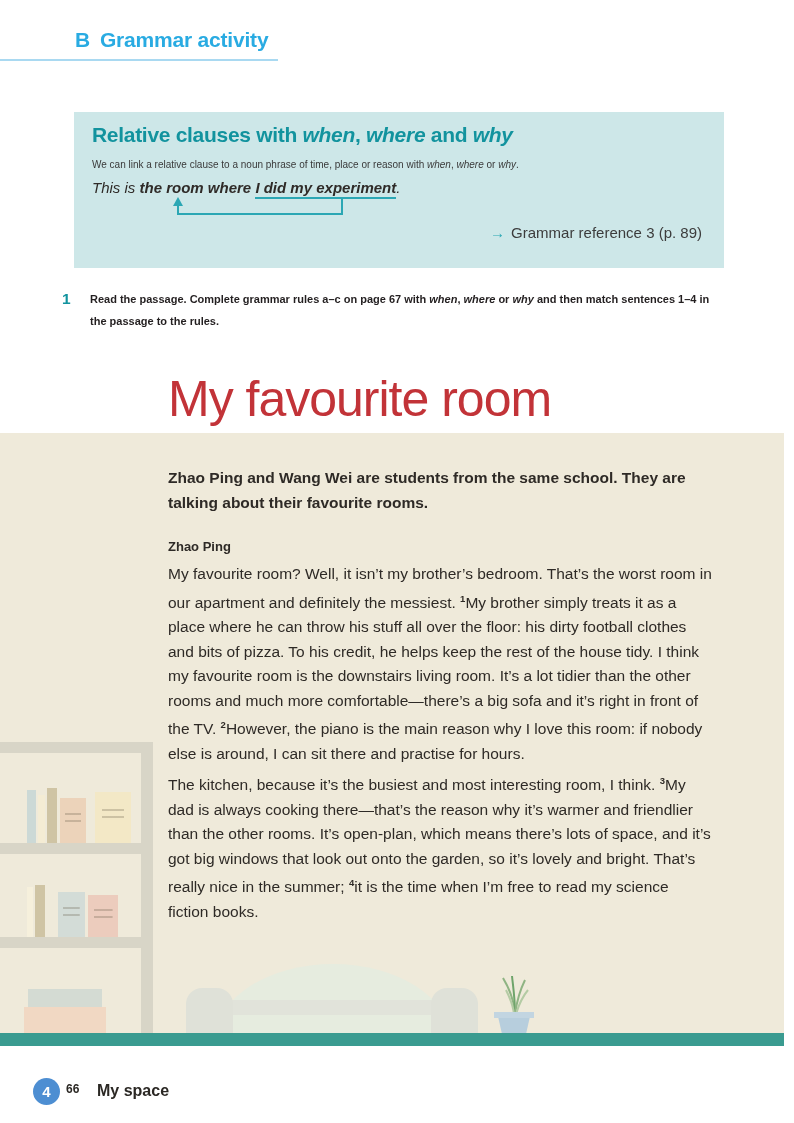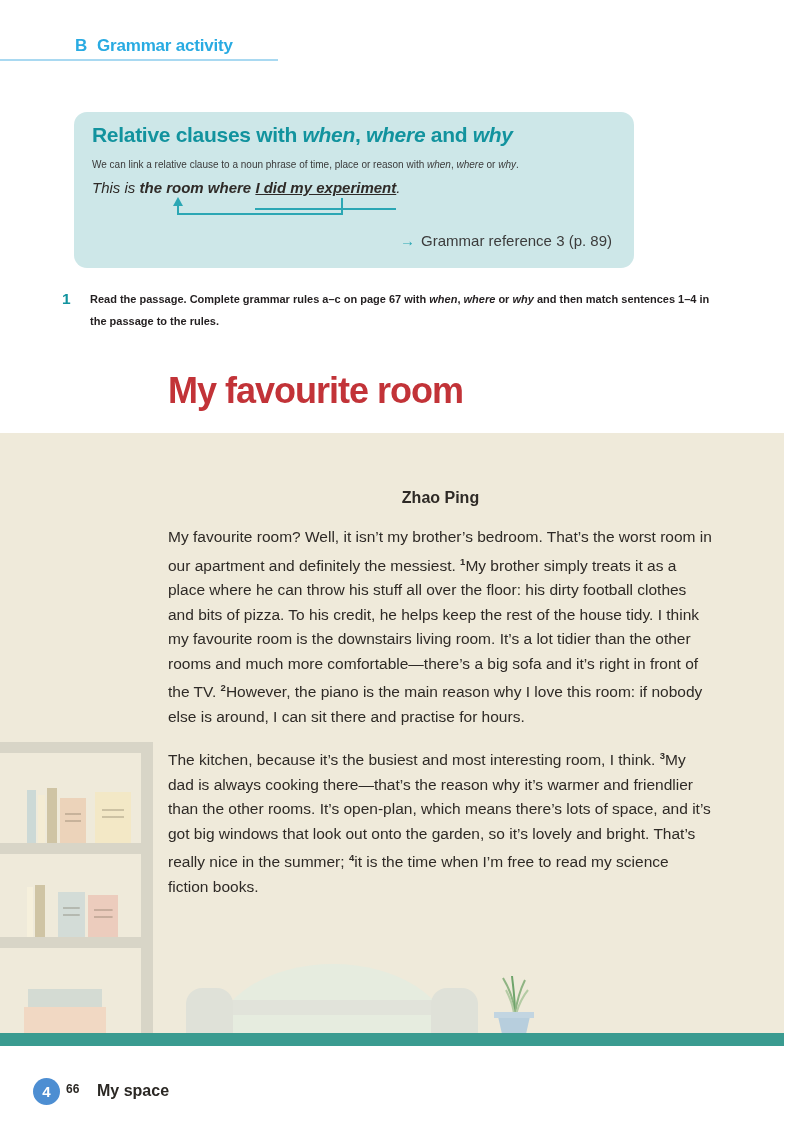--- a/index.html
+++ b/index.html
@@ -17,59 +17,59 @@
   *{margin:0;padding:0;box-sizing:border-box;}
   body{background:#888;font-family:"Liberation Sans",sans-serif;}
   .page{position:relative;width:794px;height:1123px;background:#ffffff;overflow:hidden;margin:0 auto;}
 
   
   .cn-header{position:absolute;top:10px;left:0;width:100%;text-align:center;
     font-size:16px;color:#1c1c1c;font-family:"DejaVu Sans","Liberation Sans",sans-serif;}
 
   
   .section-rule{position:absolute;left:0;top:59px;width:278px;height:2px;background:var(--rule-blue);}
-  .section-heading{position:absolute;left:75px;top:36px;font-size:17px;font-weight:bold;
+  .section-heading{position:absolute;left:75px;top:28px;font-size:21px;font-weight:bold;
     color:var(--heading-blue);letter-spacing:-0.2px;}
   .section-heading .letter{margin-right:10px;}
 
   
-  .grammar-box{position:absolute;left:74px;top:112px;width:560px;height:156px;
-    background:var(--box-bg);border-radius:13px;padding:11px 20px 8px 18px;}
+  .grammar-box{position:absolute;left:74px;top:112px;width:650px;height:156px;
+    background:var(--box-bg);border-radius:0;padding:11px 20px 8px 18px;}
   .gb-title{font-size:21px;font-weight:bold;color:var(--accent-teal);letter-spacing:-0.3px;margin-bottom:7px;}
   .gb-title .it{font-style:italic;}
   .gb-body{font-size:10px;line-height:21px;color:#3a3a3a;width:596px;}
   .gb-body .it{font-style:italic;}
   .gb-example{font-size:15px;font-style:italic;color:#2f2b28;margin-top:4px;}
   .gb-example .bi{font-weight:bold;}
-  .gb-example .underlined{border-bottom:2px solid var(--teal-bright);padding-bottom:12px;text-decoration:underline;}
+  .gb-example .underlined{border-bottom:2px solid var(--teal-bright);padding-bottom:1px;}
   .gb-arrow-svg{display:block;margin:1px 0 0 60px;}
-  .gb-ref{text-align:right;font-size:15px;color:#3c3c3c;margin-top:10px;padding-right:2px;}
+  .gb-ref{text-align:right;font-size:15px;color:#3c3c3c;margin-top:2px;padding-right:2px;}
   .gb-ref .ref-arrow{color:var(--teal-bright);font-weight:bold;margin-right:6px;}
 
   
   .exercise{position:absolute;left:62px;top:288px;width:660px;}
   .exercise .num{position:absolute;left:0;top:0;color:var(--accent-teal);
     font-weight:bold;font-size:15.5px;line-height:22px;}
   .exercise .ex-text{margin-left:28px;width:622px;font-weight:bold;font-size:11px;
     line-height:22px;color:#231f20;}
   .exercise .bi{font-style:italic;}
 
   
-  .passage-title{position:absolute;left:168px;top:370px;font-size:36px;font-weight:bold;
+  .passage-title{position:absolute;left:168px;top:370px;font-size:50px;font-weight:normal;
     color:var(--title-red);letter-spacing:-1px;}
 
   
   .panel{position:absolute;left:0;top:433px;width:784px;height:613px;background:var(--panel-beige);overflow:hidden;}
 
   
   .passage{position:absolute;left:168px;top:33px;width:545px;z-index:5;color:var(--text-dark);}
   .passage-intro{font-weight:bold;font-size:15.5px;line-height:24.5px;width:540px;}
-  .speaker-name{font-weight:bold;font-size:16px;line-height:24px;text-align:center;}
+  .speaker-name{font-weight:bold;font-size:13px;line-height:24px;}
   .speaker-1 .speaker-name{margin-top:20px;}
-  .speaker-para{font-size:15.5px;line-height:24.5px;margin-top:15px;}
+  .speaker-para{font-size:15.5px;line-height:24.5px;margin-top:3px;}
   .speaker-2 .speaker-name{margin-top:29px;}
   .sup{font-size:9.5px;font-weight:bold;vertical-align:6px;}
 
   
   .shelf-part{position:absolute;background:#d8d5c7;}
   .shelf-post{left:141px;top:309px;width:12px;height:294px;}
   .shelf-bar1{left:0;top:309px;width:141px;height:11px;}
   .shelf-bar2{left:0;top:410px;width:141px;height:11px;}
   .shelf-bar3{left:0;top:504px;width:141px;height:11px;}
   .book{position:absolute;}
@@ -176,20 +176,21 @@
         <path d="M19,40 C18,30 14,22 11,16" fill="none" stroke="#b4cba4" stroke-width="2"></path>
         <path d="M21,40 C24,30 28,22 33,16" fill="none" stroke="#b4cba4" stroke-width="2"></path>
       </svg>
       <div class="plant-rim"></div>
       <div class="plant-pot"></div>
     </div>
 
     <div class="floor-band"></div>
 
     <div class="passage">
+      <div class="passage-intro">Zhao Ping and Wang Wei are students from the same school. They are talking about their favourite rooms.</div>
 
       <div class="speaker-1">
         <div class="speaker-name">Zhao Ping</div>
         <div class="speaker-para">
           <span>My favourite room? Well, it isn’t my brother’s bedroom. That’s the worst room in our apartment and definitely the messiest. </span><span class="sup">1</span><span>My brother simply treats it as a place where he can throw his stuff all over the floor: his dirty football clothes and bits of pizza. To his credit, he helps keep the rest of the house tidy. I think my favourite room is the downstairs living room. It’s a lot tidier than the other rooms and much more comfortable—there’s a big sofa and it’s right in front of the TV. </span><span class="sup">2</span><span>However, the piano is the main reason why I love this room: if nobody else is around, I can sit there and practise for hours.</span>
         </div>
       </div>
 
       <div class="speaker-2">
         <div class="speaker-para">

